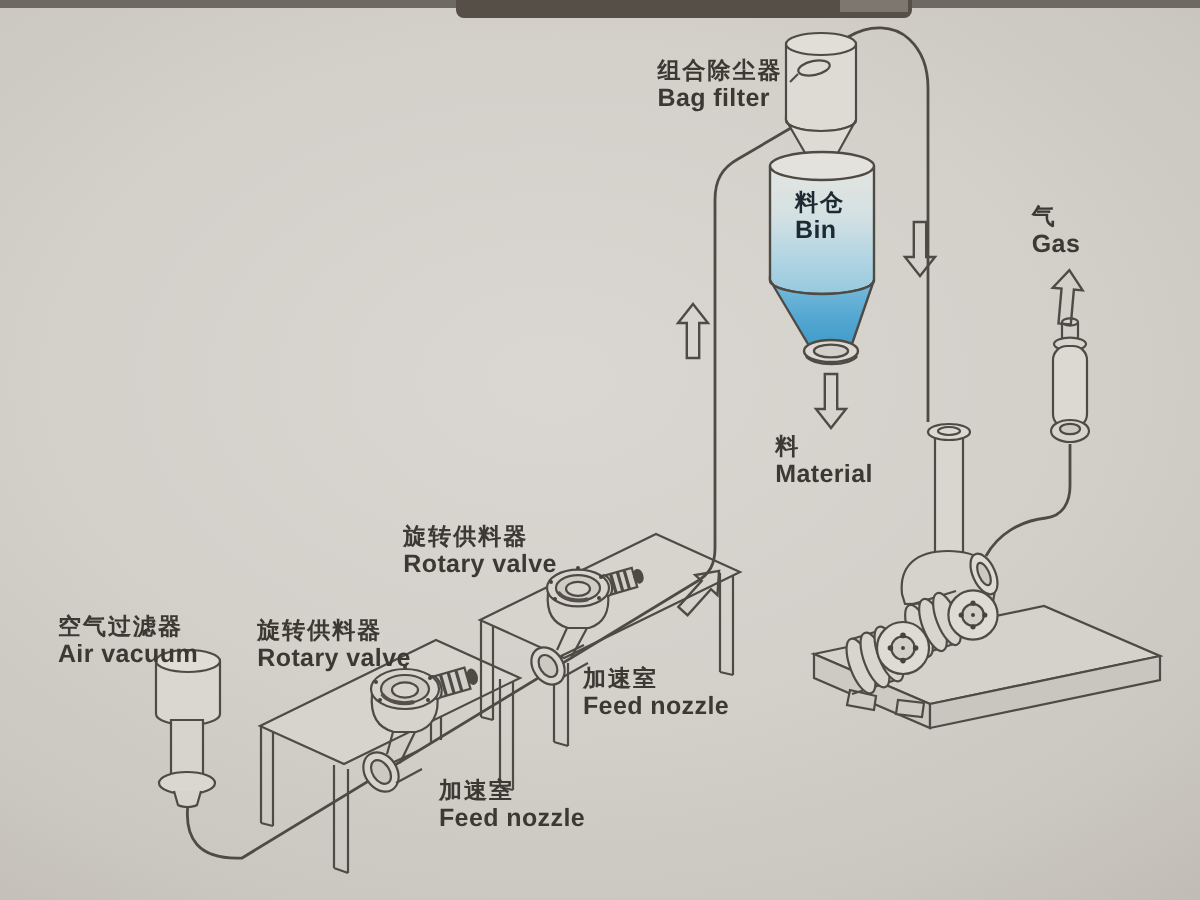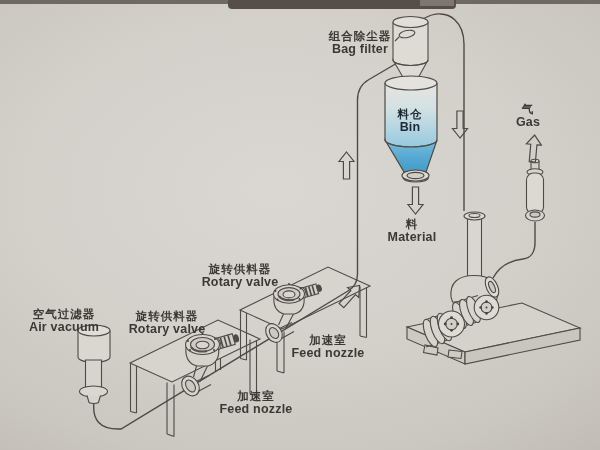--- a/index.html
+++ b/index.html
@@ -7,21 +7,21 @@
     position:relative;width:600px;height:450px;overflow:hidden;
     font-family:"Liberation Sans","DejaVu Sans",sans-serif;
     background:
       radial-gradient(ellipse 95% 85% at 46% 42%, #dad7d2 0%, #d4d1cb 42%, #cac6c0 72%, #bab6af 100%);
   }
   svg{position:absolute;left:0;top:0;}
   .band{position:absolute;top:0;}
   .band1{left:0;width:600px;height:4px;background:#6e6962;}
   .band2{left:228px;width:228px;height:9px;background:#554f48;border-radius:0 0 4px 4px;}
   .band3{left:420px;width:34px;height:6px;background:#7d776f;}
-  .lbl{position:absolute;transform:translateX(-50%);text-align:center;
+  .lbl{position:absolute;transform:translateX(-50%);text-align:left;
        color:#3c3933;line-height:13px;white-space:nowrap;z-index:5;}
   .lbl .zh{display:block;font-size:11.5px;font-weight:700;letter-spacing:1px;}
   .lbl .en{display:block;font-size:12.5px;font-weight:700;letter-spacing:.2px;}
   .lbl-bin{color:#1d2a33;}
 </style>
 </head>
 <body>
 
 <div class="stage">
 
@@ -230,21 +230,21 @@
 </svg>
 
 <div class="lbl" style="left:360px;top:30px">
   <span class="zh">组合除尘器</span>
   <span class="en">Bag filter</span>
 </div>
 <div class="lbl" style="left:528px;top:103px">
   <span class="zh">气</span>
   <span class="en">Gas</span>
 </div>
-<div class="lbl lbl-bin" style="left:410px;top:108px">
+<div class="lbl lbl-bin" style="left:410px;top:96px">
   <span class="zh">料仓</span>
   <span class="en">Bin</span>
 </div>
 <div class="lbl" style="left:412px;top:218px">
   <span class="zh">料</span>
   <span class="en">Material</span>
 </div>
 <div class="lbl" style="left:240px;top:263px">
   <span class="zh">旋转供料器</span>
   <span class="en">Rotary valve</span>

